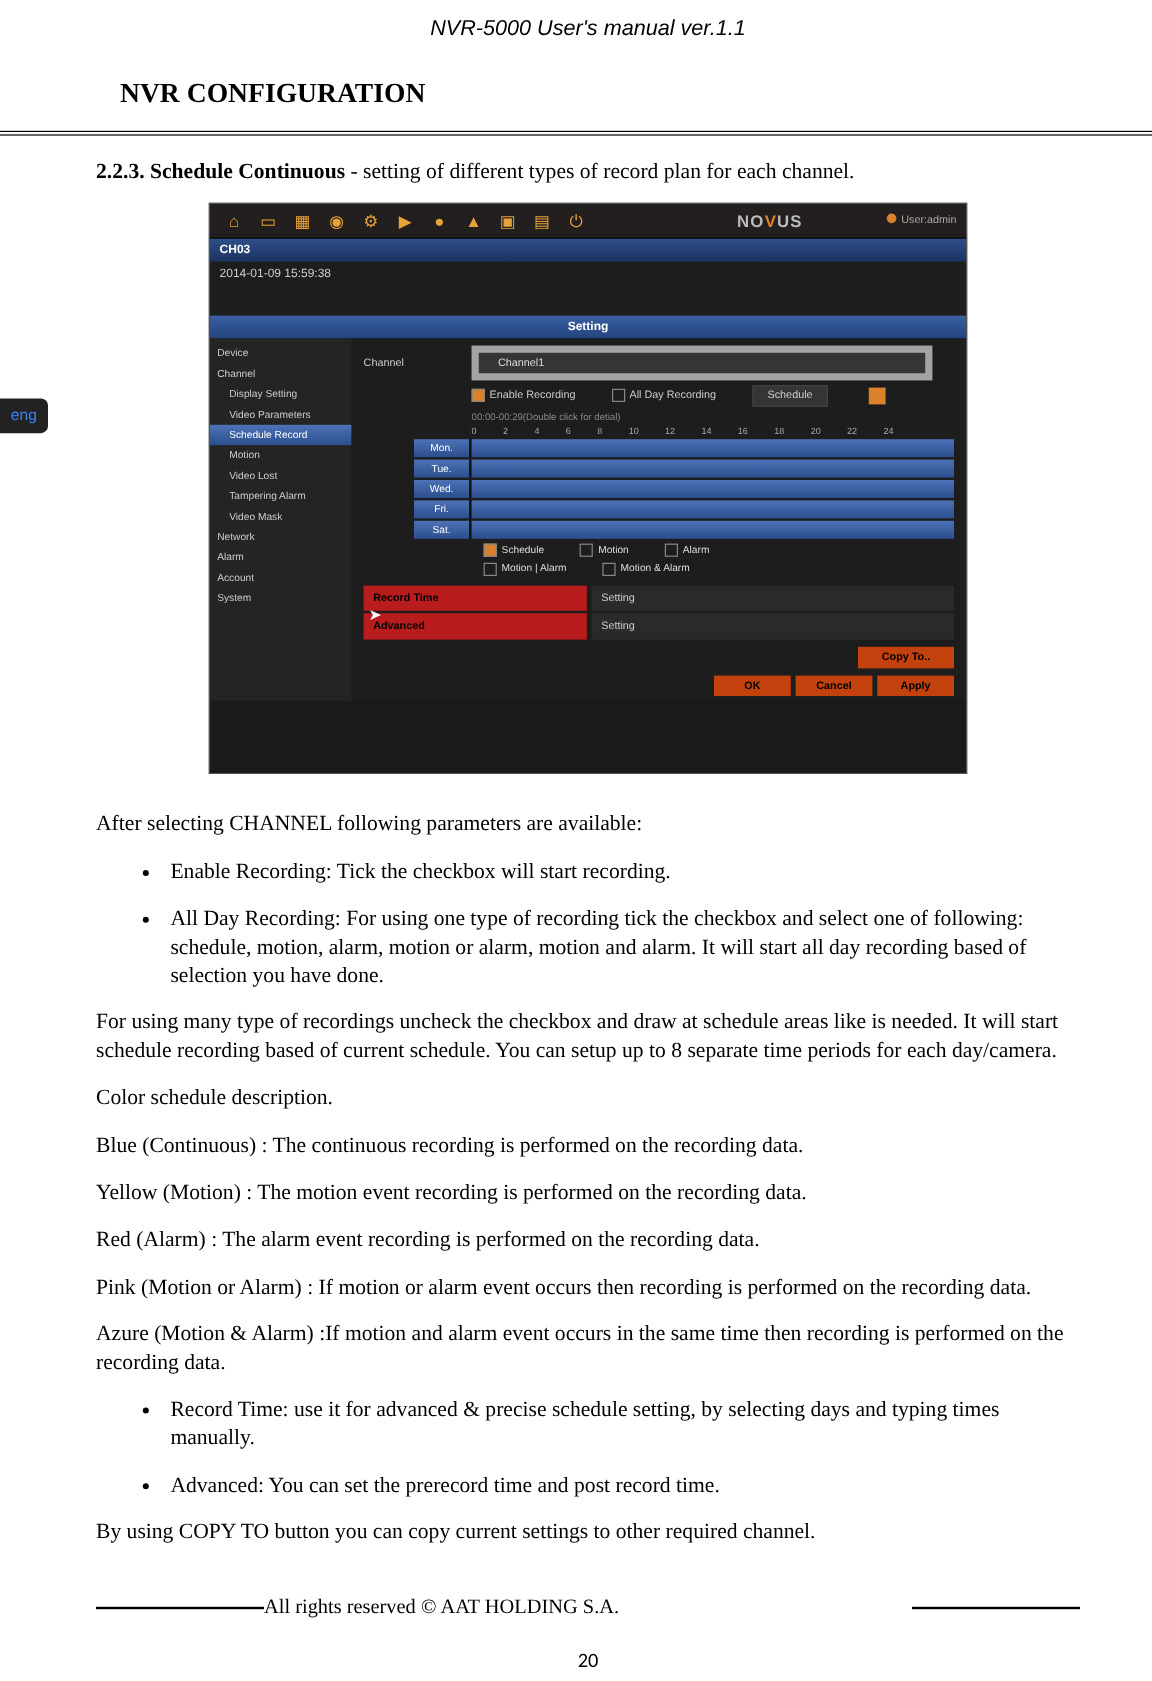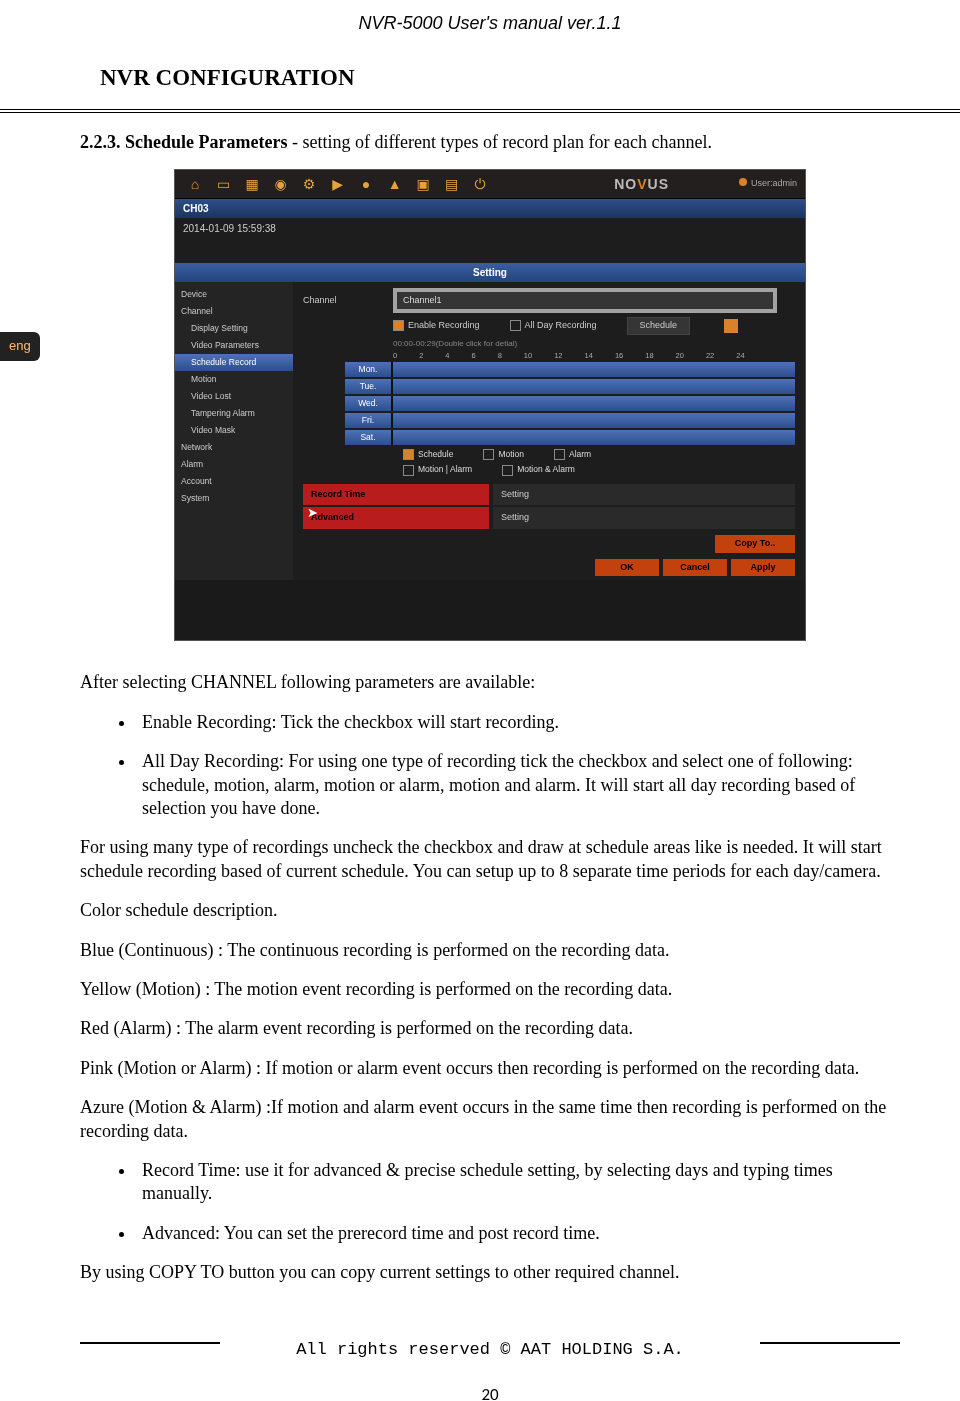--- a/index.html
+++ b/index.html
@@ -33,21 +33,21 @@
   .double-rule {
     border: 0;
     border-top: 4px double #000;
     margin: 0 -60px 18px -80px;
   }
   .intro { margin-bottom: 14px; font-size: 18px; }
   .intro .bold { font-weight: bold; }
   .lang-tab {
     position: absolute;
     left: 0; top: 332px;
-    background: #222; color: #fdba74;
+    background: #222; color: #3b82f6;
     font-family: Arial, sans-serif;
     font-size: 13px;
     padding: 6px 9px 6px 9px;
     border-radius: 0 6px 6px 0;
   }
   
   .shot-wrap { text-align: center; margin: 12px 0 30px; }
   .shot {
     display: inline-block;
     width: 630px;
@@ -104,22 +104,22 @@
     white-space: nowrap;
   }
   .sidebar .item.sub { padding-left: 16px; }
   .sidebar .item.sel {
     background: linear-gradient(#4d72b6,#2c4e8e); color: #fff;
   }
   .panel { flex: 1; padding: 6px 10px 4px; background: #1d1d1d; }
   .row { display: flex; align-items: center; margin-bottom: 4px; font-size: 9px; }
   .row .lab { width: 90px; color: #ccc; }
   .row .valbox {
-    flex: 1; background: #353535; padding: 3px 6px;
-    border: 4px solid #a3a3a3; color: #ddd;
+    flex: 1; background: #353535; padding: 3px 16px;
+    border: 6px solid #a3a3a3; color: #ddd;
     display: flex; justify-content: space-between;
   }
   .dd { width: 14px; background: #d9822b; margin-left: 4px; }
   .row2 { display: flex; align-items: center; gap: 30px; margin: 4px 0 4px 90px; font-size: 9px; color: #ccc; }
   .chk { display: inline-block; width: 9px; height: 9px; border: 1px solid #888; margin-right: 4px; vertical-align: middle; }
   .chk.on { background: #d9822b; }
   .sched-hint { margin-left: 90px; color: #888; font-size: 8px; margin-bottom: 2px; }
   .sched { margin-left: 42px; }
   .sched .ticks { display: flex; margin-left: 48px; font-size: 7.5px; color: #aaa; gap: 22px; margin-bottom: 1px; }
   .sched .dayrow { display: flex; align-items: stretch; margin-bottom: 2px; }
@@ -143,33 +143,33 @@
     font-weight: bold;
   }
   .shot .darkfill { height: 60px; background: #1a1a1a; }
   .cursor { position: absolute; left: 132px; top: 335px; color: #fff; font-size: 13px; }
   
   .body-text p { margin: 0 0 16px; }
   .body-text ul { margin: 0 0 16px; padding-left: 56px; }
   .body-text li { margin-bottom: 16px; padding-left: 6px; }
   .footer-rule-wrap { display: flex; align-items: center; margin-top: 40px; }
   .footer-rule-wrap .seg { flex: 0 0 140px; border-top: 2px solid #000; }
-  .footer-rule-wrap .gap { flex: 1; text-align: center; font-family: Liberation Mono, monospace; font-size: 17px; margin-top: 15px; }
+  .footer-rule-wrap .gap { flex: 1; text-align: left; font-family: Liberation Serif, serif; font-size: 17px; }
   .pagenum { text-align: center; font-family: Calibri, Arial, sans-serif; margin-top: 22px; font-size: 17px; }
 </style>
 </head>
 <body>
 
 <div class="page">
   <div class="page-header">NVR-5000 User's manual ver.1.1</div>
   <div class="section-title">NVR CONFIGURATION</div>
   <hr class="double-rule">
 
   <p class="intro">
-    <span class="bold">2.2.3. Schedule Parameters</span><span> - setting of different types of record plan for each channel.</span>
+    <span class="bold">2.2.3. Schedule Continuous</span><span> - setting of different types of record plan for each channel.</span>
   </p>
 
   <div class="lang-tab">eng</div>
 
   <div class="shot-wrap">
     <div class="shot">
       <div class="topbar">
         <div class="icons">
           <span>⌂</span>
           <span>▭</span>

